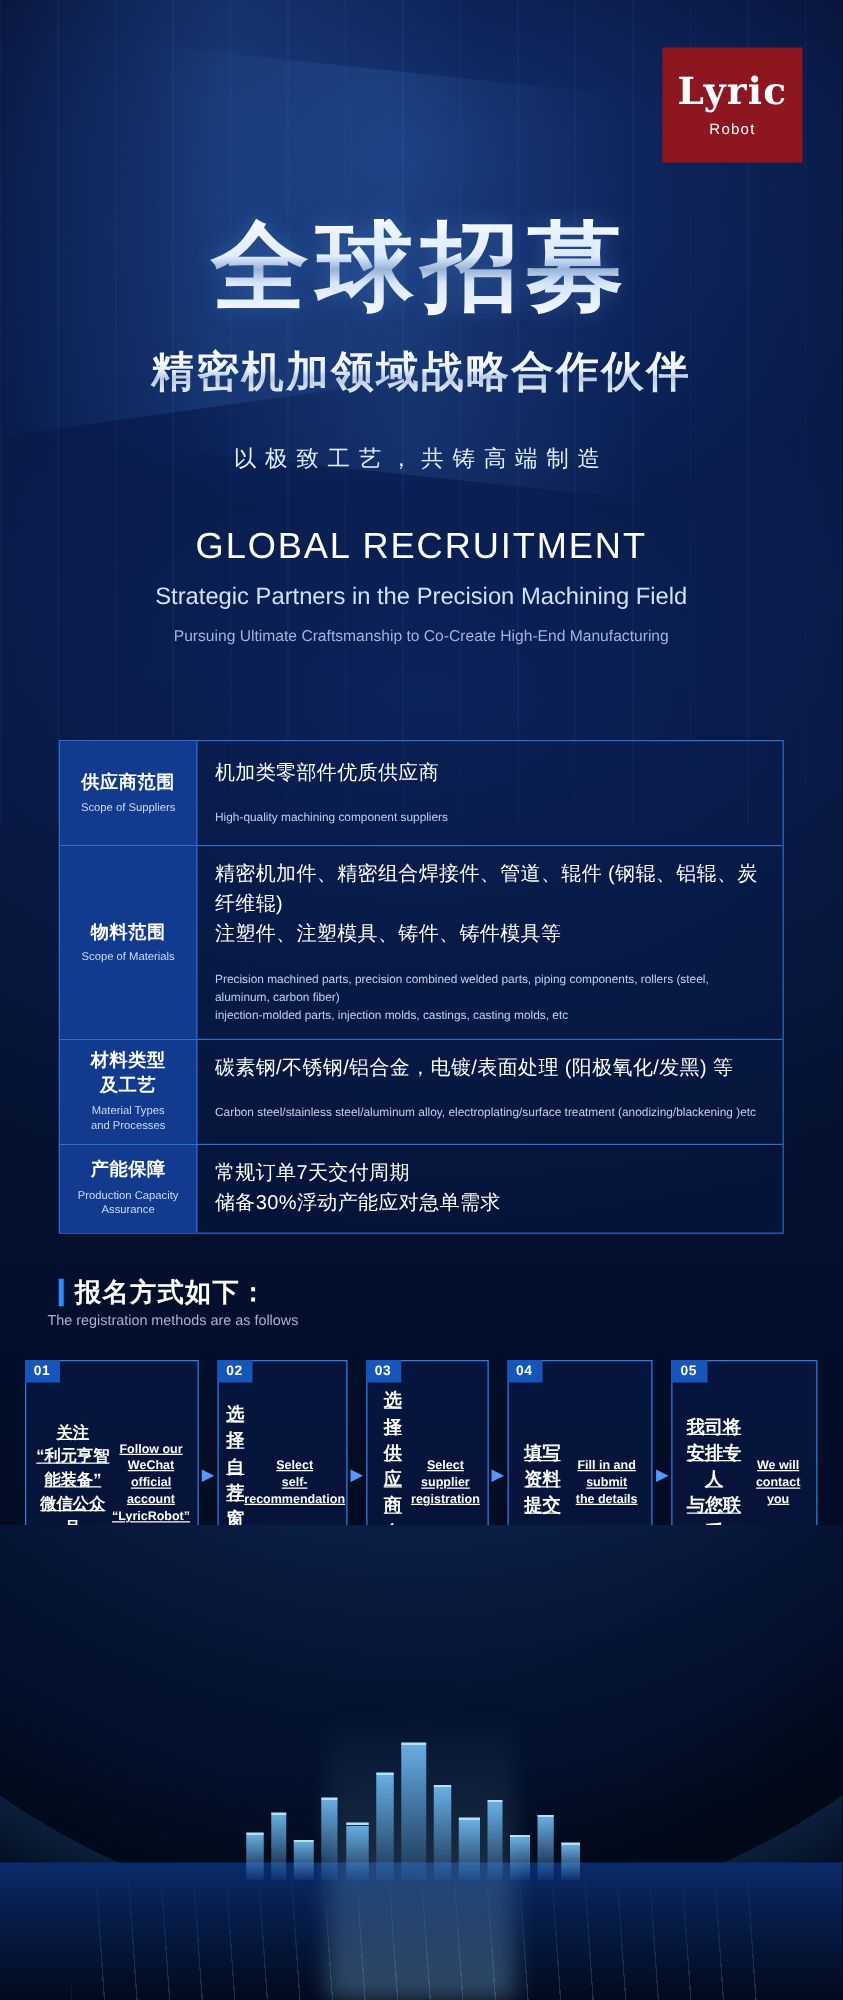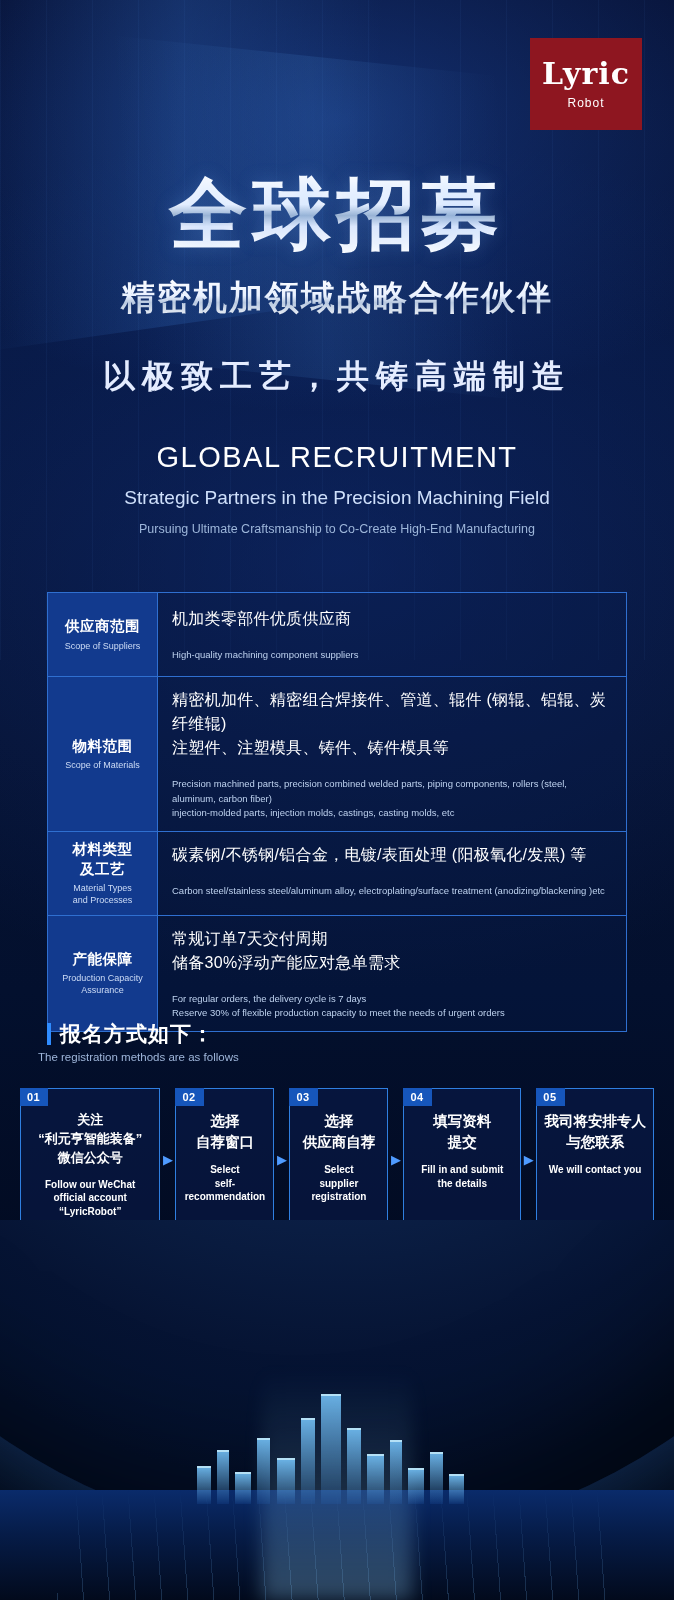--- a/index.html
+++ b/index.html
@@ -52,21 +52,21 @@
     display:inline-block;padding:0 6px;
   }
   .subhead{
     margin-top:22px;
     font-family:"DejaVu Sans", sans-serif;
     font-size:34px;font-weight:bold;letter-spacing:2px;
     background:linear-gradient(180deg,#ffffff 0%,#e9f1ff 45%,#b9c9e0 60%,#ffffff 100%);
     -webkit-background-clip:text;background-clip:text;color:transparent;
   }
   .tagline{
-    margin-top:34px;color:#e4ecff;font-size:32px;letter-spacing:7px;font-weight:700;
+    margin-top:34px;color:#e4ecff;font-size:18px;letter-spacing:7px;font-weight:400;
   }
   .en1{margin-top:42px;color:#ffffff;font-size:29px;letter-spacing:1.5px;font-weight:300;}
   .en2{margin-top:13px;color:#cfe0fb;font-size:19px;font-weight:300;}
   .en3{margin-top:13px;color:#9db6da;font-size:12.5px;font-weight:300;}
 
   
   .table{
     position:absolute;left:47px;top:592px;width:580px;
     border:1px solid #2f6fd0;box-sizing:border-box;
   }
@@ -89,21 +89,21 @@
   .reg-title{position:absolute;left:47px;top:1020px;display:flex;align-items:center;}
   .reg-bar{width:4px;height:22px;background:#2f8cff;margin-right:9px;}
   .reg-cn{color:#ffffff;font-size:21px;font-weight:bold;letter-spacing:1px;}
   .reg-en{position:absolute;left:38px;top:1051px;color:#9fb6da;font-size:11.5px;font-weight:300;}
 
   .steps{position:absolute;left:20px;top:1088px;width:634px;display:flex;align-items:stretch;}
   .step{
     position:relative;border:1px solid #2f7fe0;box-sizing:border-box;
     background:rgba(10,32,86,.45);
     padding:16px 6px 12px;text-align:center;color:#fff;min-height:106px;
-    display:flex;flex-direction:column;align-items:center;justify-content:flex-start;
+    display:flex;flex-direction:row;align-items:center;justify-content:flex-start;text-decoration:underline;
   }
   .s1{width:148px}.s2{width:104px}.s3{width:104px}.s4{width:124px}.s5{width:124px}
   .step .num{
     position:absolute;left:-1px;top:-1px;background:#1656bb;color:#fff;
     font-size:11px;padding:3px 8px 3px 7px;letter-spacing:.5px;font-weight:bold;
   }
   .step .cn{font-size:14.5px;font-weight:bold;line-height:1.45;margin-top:6px;}
   .step .cn.small{font-size:13px;}
   .step .en{font-size:10px;line-height:1.35;margin-top:10px;font-weight:bold;color:#ffffff;}
   .arrow{width:16px;display:flex;align-items:center;justify-content:center;color:#4f9bff;font-size:13px;}
@@ -217,21 +217,20 @@
         <div class="en">Carbon steel/stainless steel/aluminum alloy, electroplating/surface treatment (anodizing/blackening )etc</div>
       </div>
     </div>
     <div class="row">
       <div class="rlabel">
         <div class="cn">产能保障</div>
         <div class="en">Production Capacity<br>Assurance</div>
       </div>
       <div class="rbody">
         <div class="cn">常规订单7天交付周期<br>储备30%浮动产能应对急单需求</div>
-        <div class="en">For regular orders, the delivery cycle is 7 days<br>Reserve 30% of flexible production capacity to meet the needs of urgent orders</div>
       </div>
     </div>
   </div>
 
   <div class="reg-title">
     <div class="reg-bar"></div>
     <div class="reg-cn">报名方式如下：</div>
   </div>
   <div class="reg-en">The registration methods are as follows</div>
 

